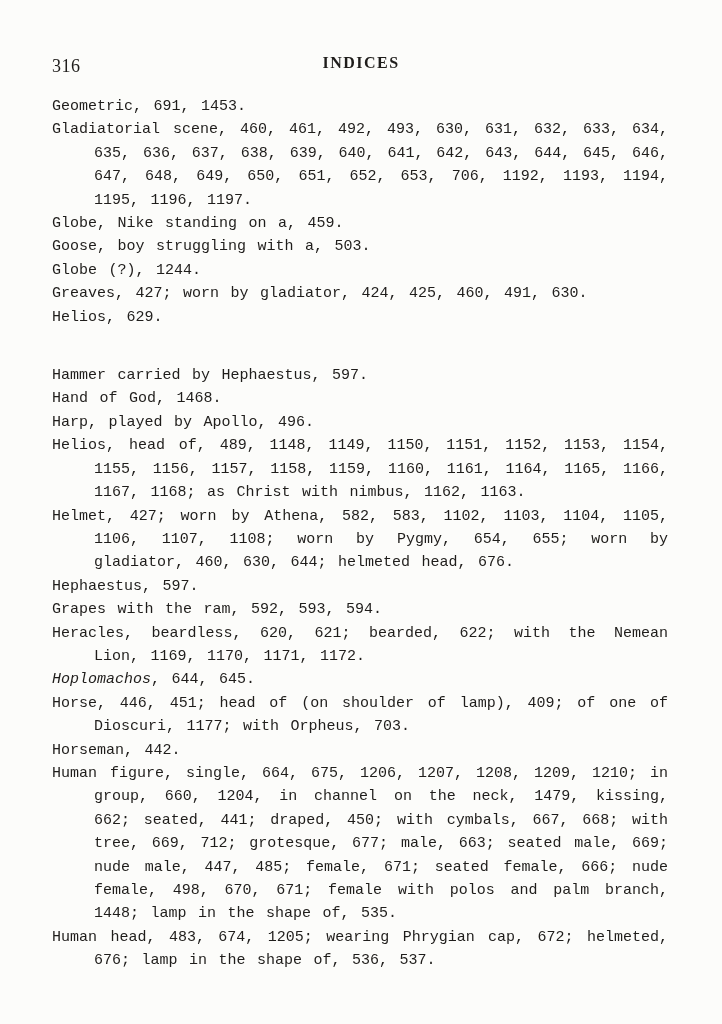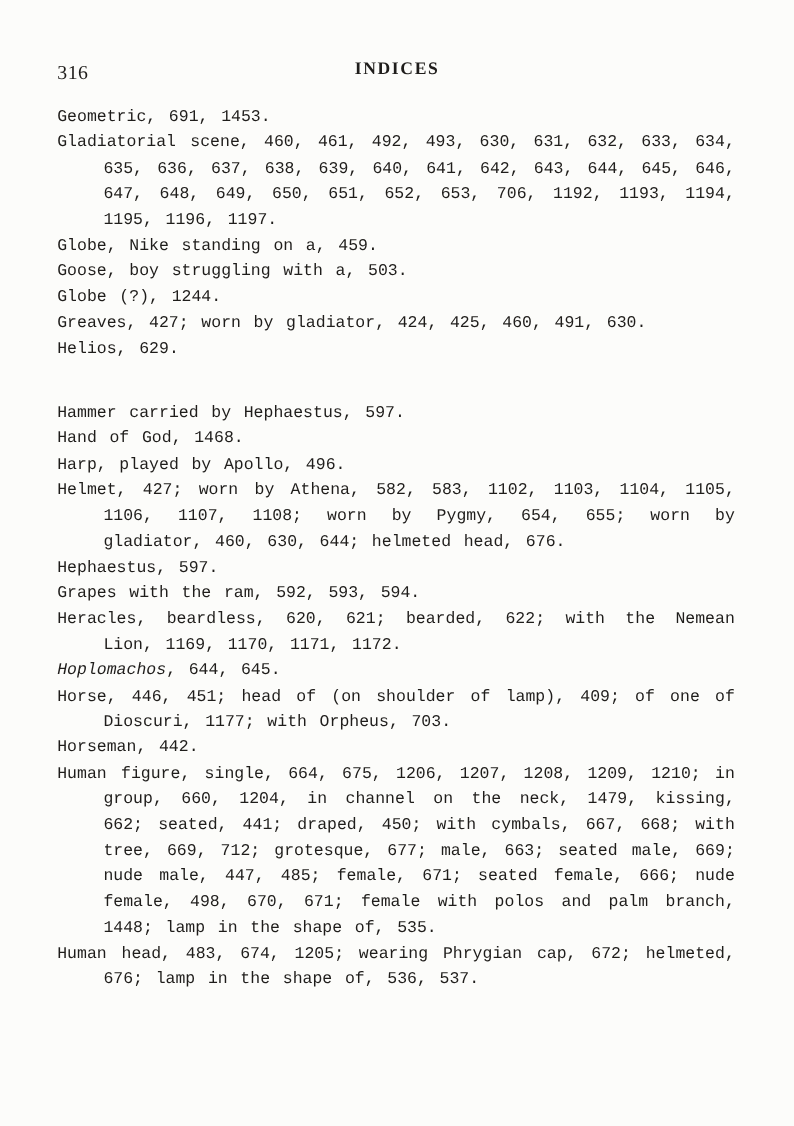--- a/index.html
+++ b/index.html
@@ -65,20 +65,21 @@
         <p class="entry"><span class="term">Globe</span><span class="rest">, Nike standing on a, 459.</span></p>
         <p class="entry"><span class="term">Goose</span><span class="rest">, boy struggling with a, 503.</span></p>
         <p class="entry"><span class="term">Globe</span><span class="rest"> (?), 1244.</span></p>
         <p class="entry"><span class="term">Greaves</span><span class="rest">, 427; worn by gladiator, 424, 425, 460, 491, 630.</span></p>
         <p class="entry"><span class="term">Helios</span><span class="rest">, 629.</span></p>
       </section>
       <section class="section">
         <p class="entry"><span class="term">Hammer</span><span class="rest"> carried by Hephaestus, 597.</span></p>
         <p class="entry"><span class="term">Hand of God</span><span class="rest">, 1468.</span></p>
         <p class="entry"><span class="term">Harp</span><span class="rest">, played by Apollo, 496.</span></p>
+        <p class="entry"><span class="term">Helios</span><span class="rest">, head of, 489, 1148, 1149, 1150, 1151, 1152, 1153, 1154, 1155, 1156, 1157, 1158, 1159, 1160, 1161, 1164, 1165, 1166, 1167, 1168; as Christ with nimbus, 1162, 1163.</span></p>
         <p class="entry"><span class="term">Helmet</span><span class="rest">, 427; worn by Athena, 582, 583, 1102, 1103, 1104, 1105, 1106, 1107, 1108; worn by Pygmy, 654, 655; worn by gladiator, 460, 630, 644; helmeted head, 676.</span></p>
         <p class="entry"><span class="term">Hephaestus</span><span class="rest">, 597.</span></p>
         <p class="entry"><span class="term">Grapes</span><span class="rest"> with the ram, 592, 593, 594.</span></p>
         <p class="entry"><span class="term">Heracles</span><span class="rest">, beardless, 620, 621; bearded, 622; with the Nemean Lion, 1169, 1170, 1171, 1172.</span></p>
         <p class="entry"><span class="term italic">Hoplomachos</span><span class="rest">, 644, 645.</span></p>
         <p class="entry"><span class="term">Horse</span><span class="rest">, 446, 451; head of (on shoulder of lamp), 409; of one of Dioscuri, 1177; with Orpheus, 703.</span></p>
         <p class="entry"><span class="term">Horseman</span><span class="rest">, 442.</span></p>
         <p class="entry"><span class="term">Human figure</span><span class="rest">, single, 664, 675, 1206, 1207, 1208, 1209, 1210; in group, 660, 1204, in channel on the neck, 1479, kissing, 662; seated, 441; draped, 450; with cymbals, 667, 668; with tree, 669, 712; grotesque, 677; male, 663; seated male, 669; nude male, 447, 485; female, 671; seated female, 666; nude female, 498, 670, 671; female with polos and palm branch, 1448; lamp in the shape of, 535.</span></p>
         <p class="entry"><span class="term">Human head</span><span class="rest">, 483, 674, 1205; wearing Phrygian cap, 672; helmeted, 676; lamp in the shape of, 536, 537.</span></p>
       </section>

